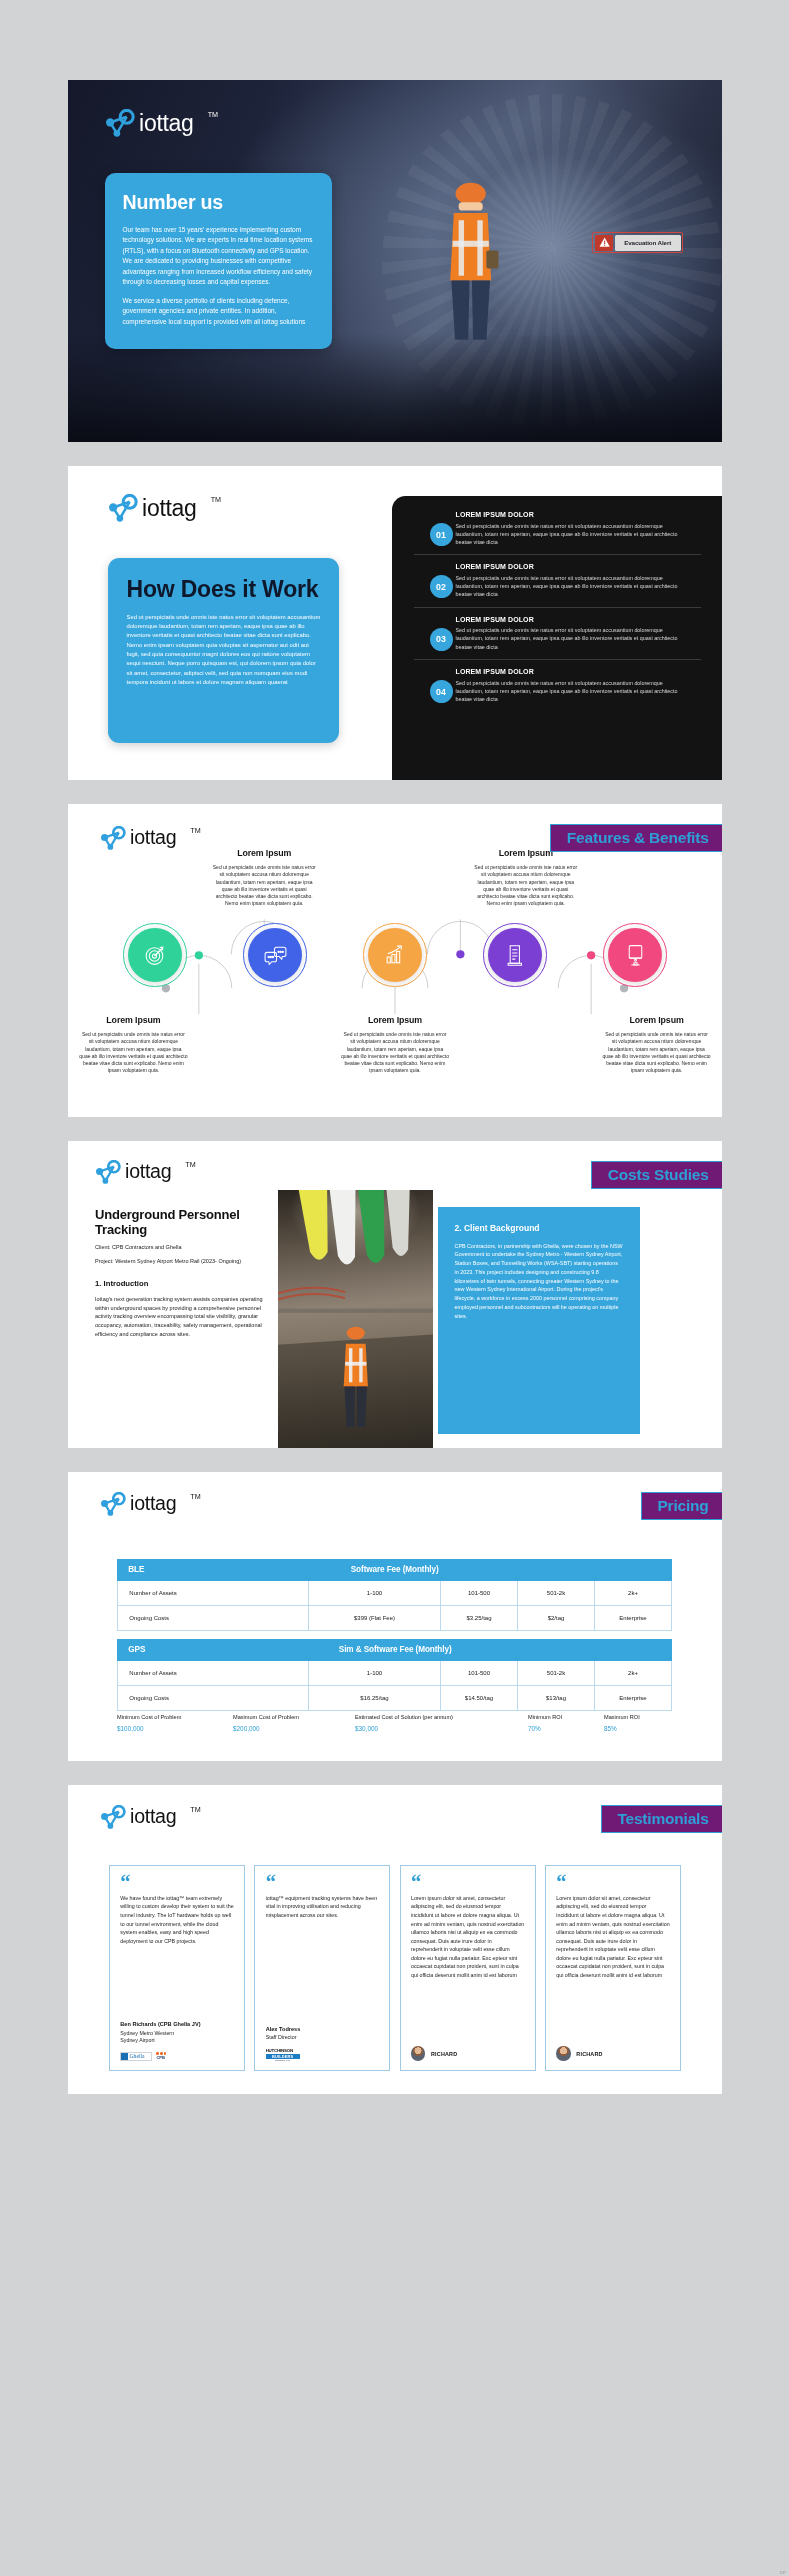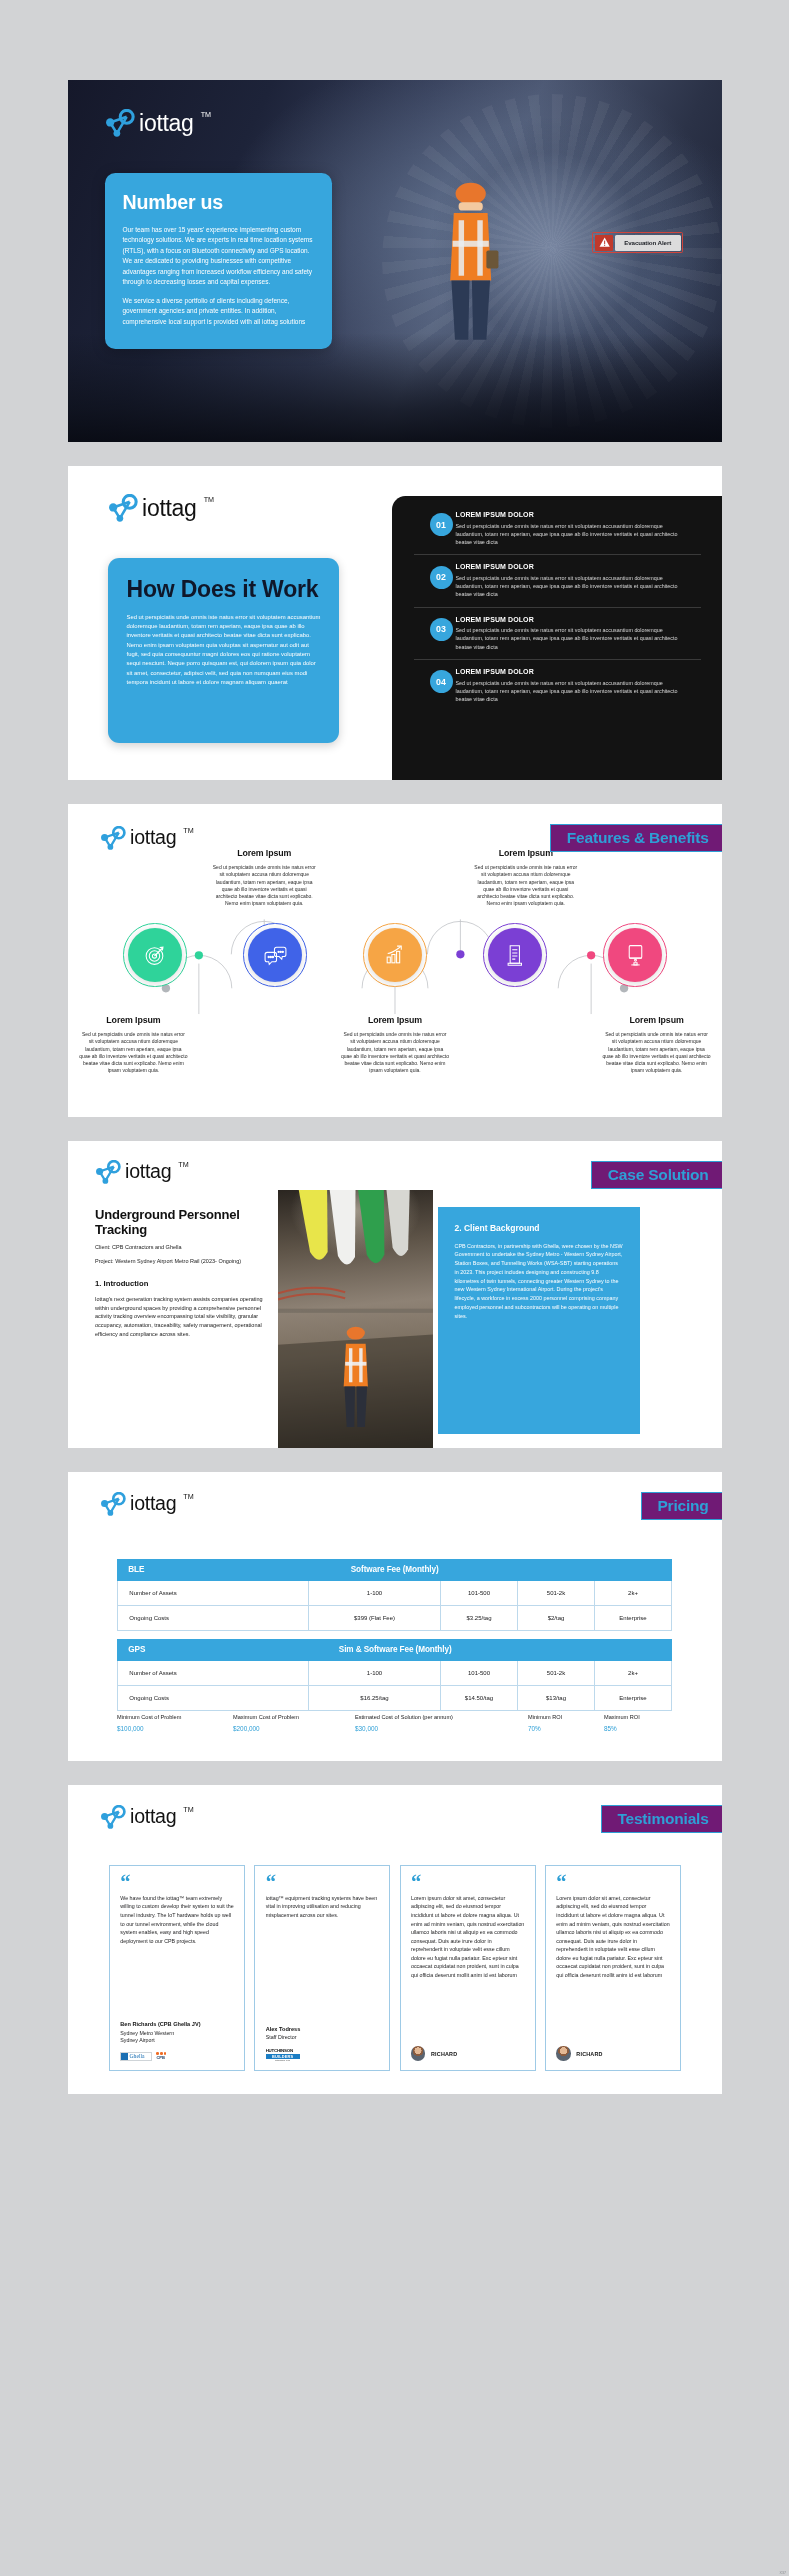--- a/index.html
+++ b/index.html
@@ -30,21 +30,21 @@
     letter-spacing: -0.3px;
     line-height: 1;
     position: relative;
     font-weight: 400;
   }
   .logo .tm {
     font-size: 7.2px;
     vertical-align: super;
     position: relative;
     top: -8.2px;
-    left: 4px;
+    left: 11px;
     font-weight: 400;
   }
   .logo.dark .word, .logo.dark .tm { color: #121212; }
   .logo.light .word, .logo.light .tm { color: #ffffff; }
 
   
   .sec-title {
     position: absolute;
     right: 0;
     top: 19.6px;
@@ -121,21 +121,21 @@
   .s2 .bluecard {
     position:absolute; left:40px; top:92px; width:231px; height:185px;
     background:#37a6dd; border-radius:11.3px; padding:17.5px 18.5px; z-index:5;
     box-shadow: 0 2.1px 9.3px rgba(0,0,0,.18);
   }
   .s2 .bluecard h2 { color:#0f172a; font-size:23px; font-weight:bold; letter-spacing:-0.2px; margin-bottom:10.3px; }
   .s2 .bluecard p { color:#fff; font-size:5.9px; line-height:1.58; }
 
   .steps { position:absolute; left:346px; top:37px; width:287px; z-index:6; }
   .step {
-    display:flex; gap:3px; align-items:flex-start;
+    display:flex; gap:3px; align-items:flex-end;
     padding:8.2px 9.3px 8.2px 0; border-bottom:0.5px solid #3a3a3a;
   }
   .step:last-child { border-bottom:none; }
   .step .num {
     flex:0 0 auto; width:23px; height:23px; border-radius:50%;
     background:#37a6dd; color:#fff; font-size:8.8px; font-weight:bold;
     display:flex; align-items:center; justify-content:center;
     margin-top:2.1px; margin-left:15.5px;
   }
   .step .stxt h4 { color:#fff; font-size:7px; font-weight:bold; letter-spacing:0.1px; margin-bottom:3.6px; }
@@ -500,21 +500,21 @@
           <circle cx="10" cy="26" r="8" fill="#2fa0dd"></circle>
           <circle cx="23" cy="47" r="6.5" fill="#2fa0dd"></circle>
           <path d="M10 26 L42 15 M10 26 L23 47 M23 47 L42 15" stroke="#2fa0dd" stroke-width="5" fill="none"></path>
         </svg>
         <span class="word" style="font-size:19.6px">iottag</span>
         <span class="tm" style="top:-7.2px">TM</span>
       </div>
     </div>
 
     <div class="sec-title">
-      <span>Case Solution</span>
+      <span>Costs Studies</span>
     </div>
 
     <div class="leftcol">
       <h2>Underground Personnel Tracking</h2>
       <div class="meta">Client: CPB Contractors and Ghella</div>
       <div class="meta">Project: Western Sydney Airport Metro Rail (2023- Ongoing)</div>
       <h3>1. Introduction</h3>
       <p class="body">Iottag's next generation tracking system assists companies operating within underground spaces by providing a comprehensive personnel activity tracking overview encompassing total site visibility, granular occupancy, automation, traceability, safety management, operational efficiency and compliance across sites.</p>
     </div>
 

